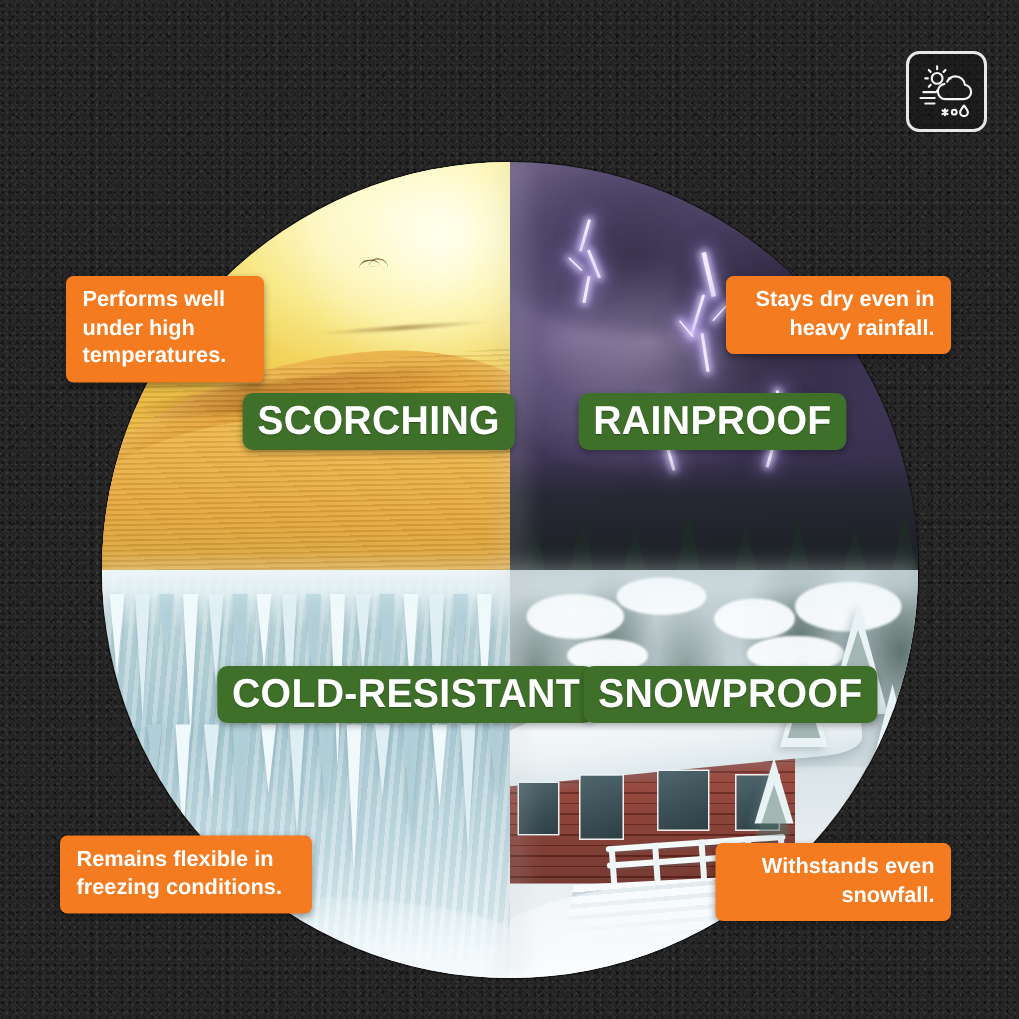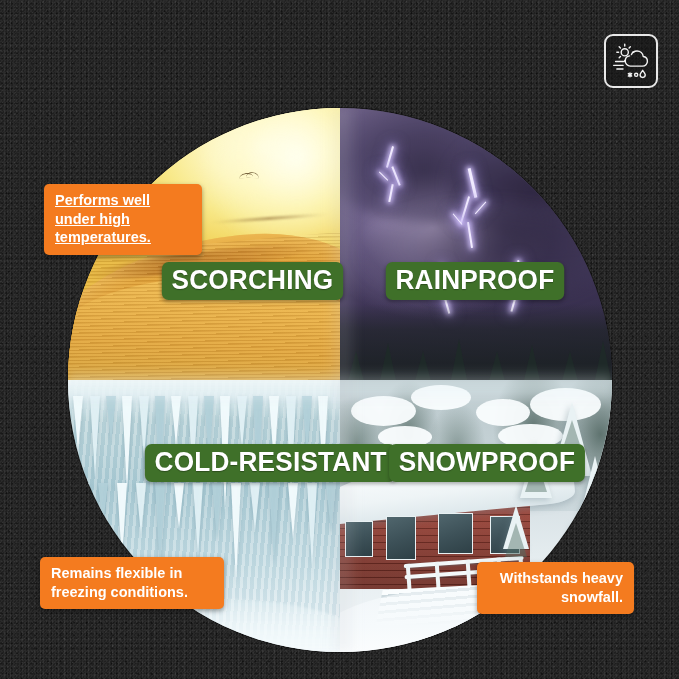--- a/index.html
+++ b/index.html
@@ -418,23 +418,23 @@
     font-size: 14.5px;
     font-weight: 700;
     line-height: 1.28;
     padding: 7px 11px 8px;
     border-radius: 5px;
     box-shadow: 0 2px 5px rgba(0,0,0,.38);
   }
   .callout.left  { text-align: left;  }
   .callout.right { text-align: right; }
 
-  #callout-heat  { left: 44px;  top: 184px; width: 158px; text-decoration: underline; }
+  #callout-heat  { left: 44px;  top: 184px; width: 132px; }
   #callout-rain  { left: 484px; top: 184px; width: 150px; }
-  #callout-cold  { left: 40px;  top: 557px; width: 184px; }
+  #callout-cold  { left: 40px;  top: 557px; width: 168px; }
   #callout-snow  { left: 477px; top: 562px; width: 157px; }
 </style>
 </head>
 <body>
 
 <div id="canvas">
 
   <div id="noise"></div>
   <div id="noise2"></div>
 
@@ -607,16 +607,17 @@
     <div id="seam-h"></div>
     <div id="seam-v"></div>
   </div>
 
   <div class="quad-title" id="title-scorching">SCORCHING</div>
   <div class="quad-title" id="title-rainproof">RAINPROOF</div>
   <div class="quad-title" id="title-cold">COLD-RESISTANT</div>
   <div class="quad-title" id="title-snowproof">SNOWPROOF</div>
 
   <div class="callout left" id="callout-heat">Performs well under high temperatures.</div>
+  <div class="callout right" id="callout-rain">Stays dry even in heavy rainfall.</div>
   <div class="callout left" id="callout-cold">Remains flexible in freezing conditions.</div>
-  <div class="callout right" id="callout-snow">Withstands heavy snowfall.</div>
+  <div class="callout right" id="callout-snow">Withstands even snowfall.</div>
 
 </div>
 
 </body></html>

